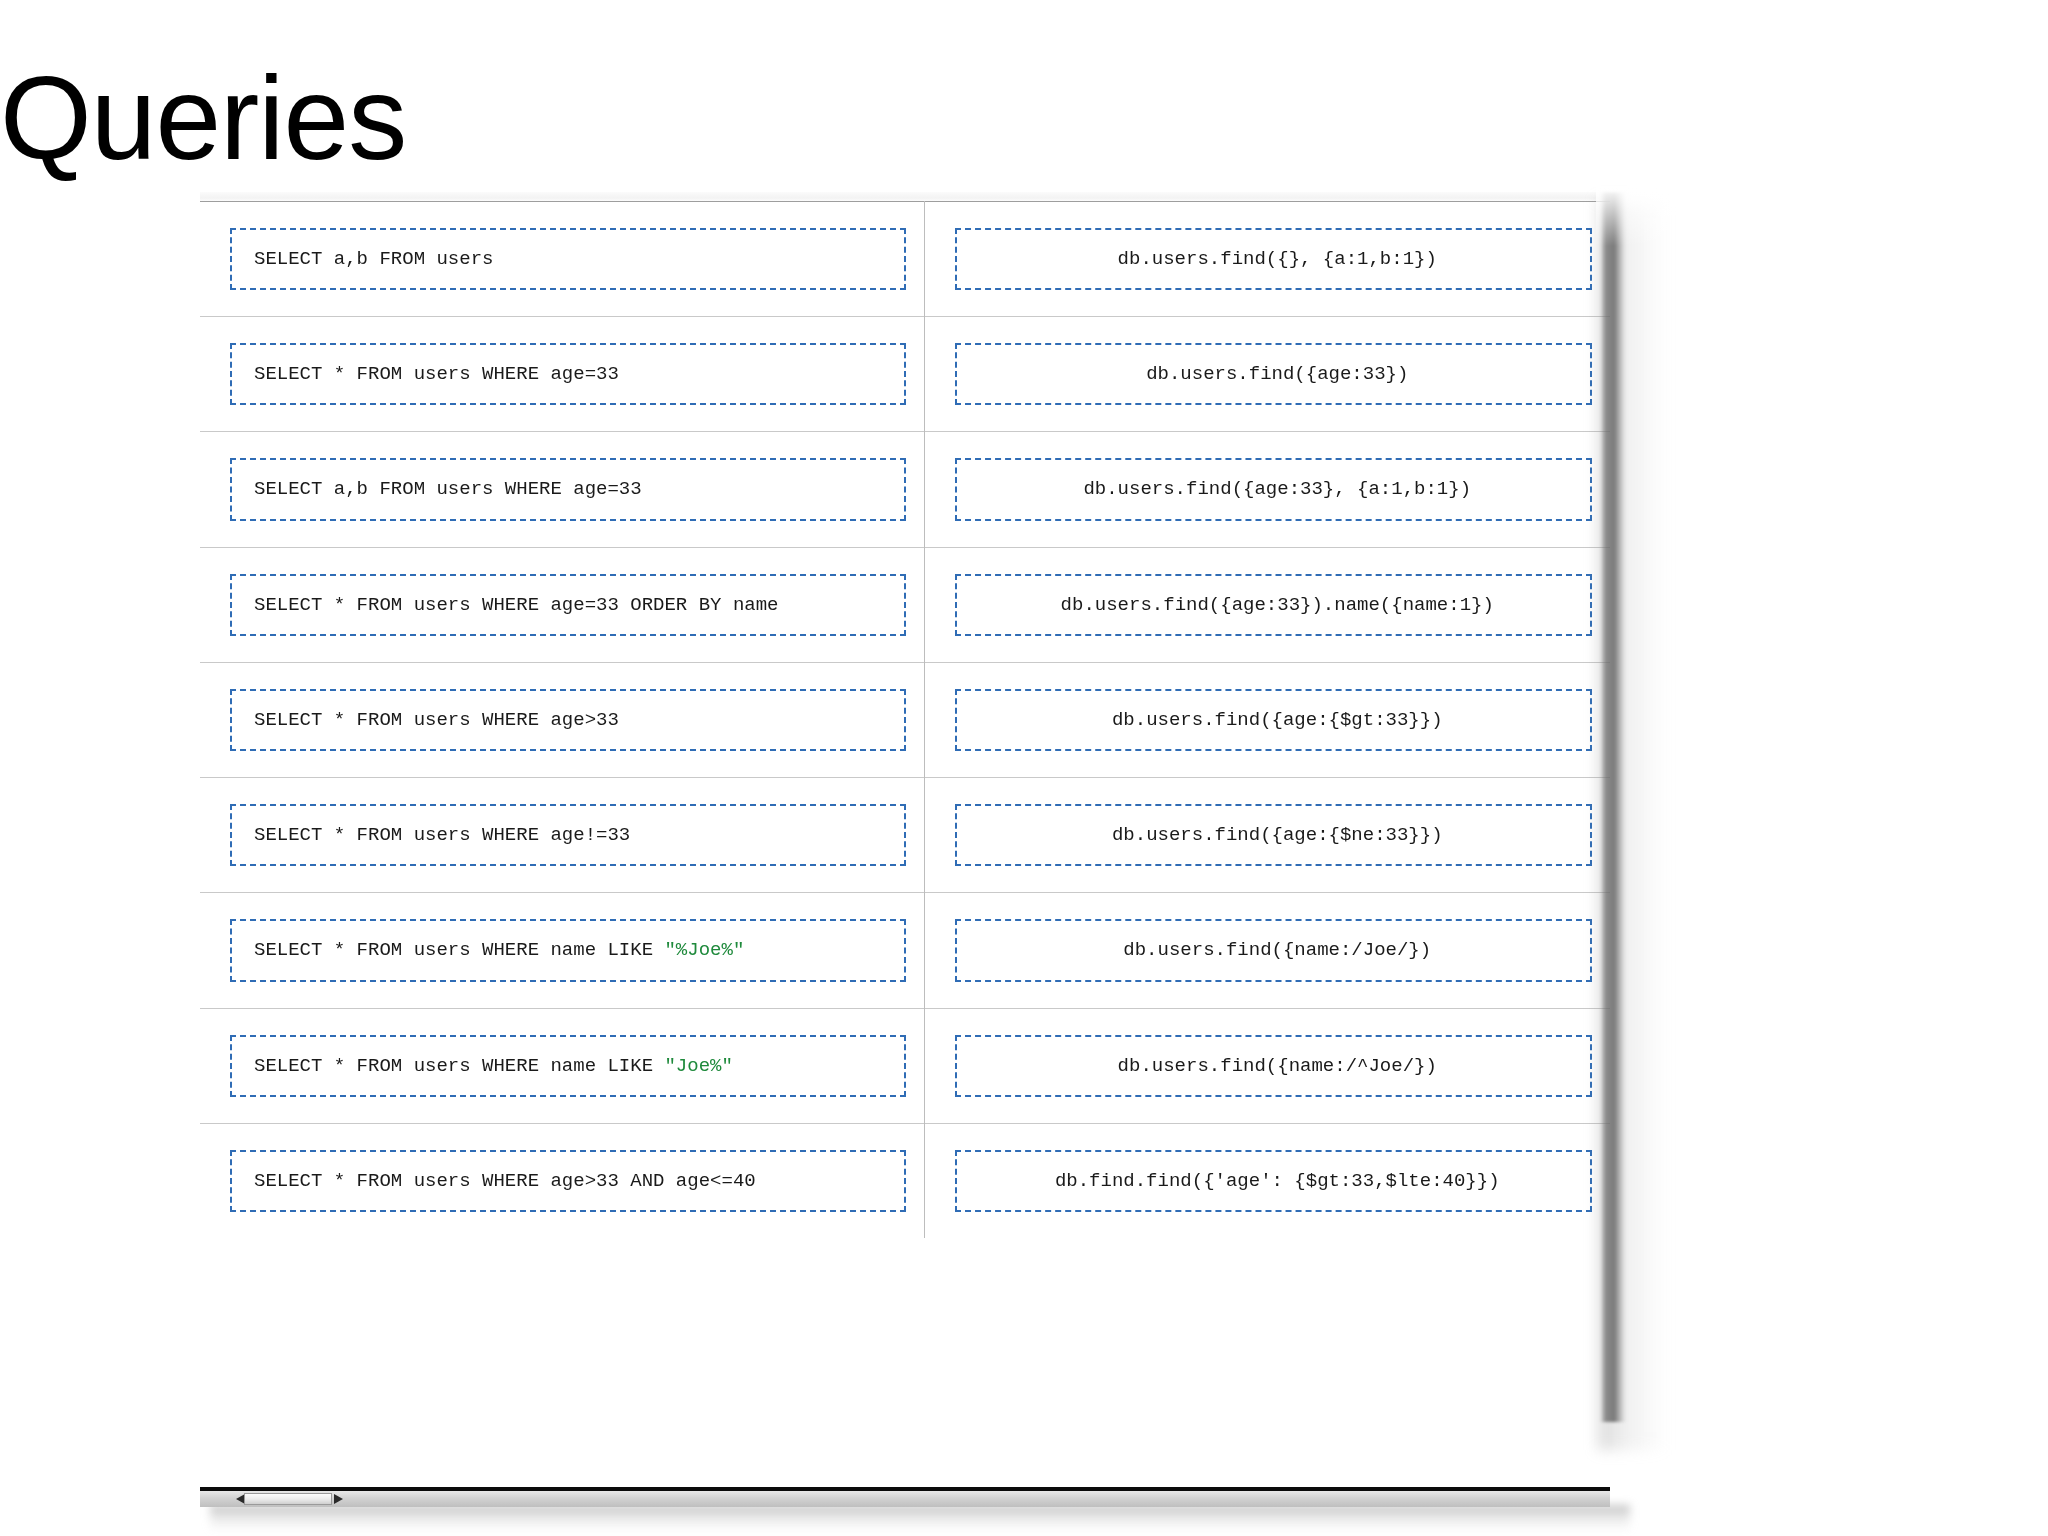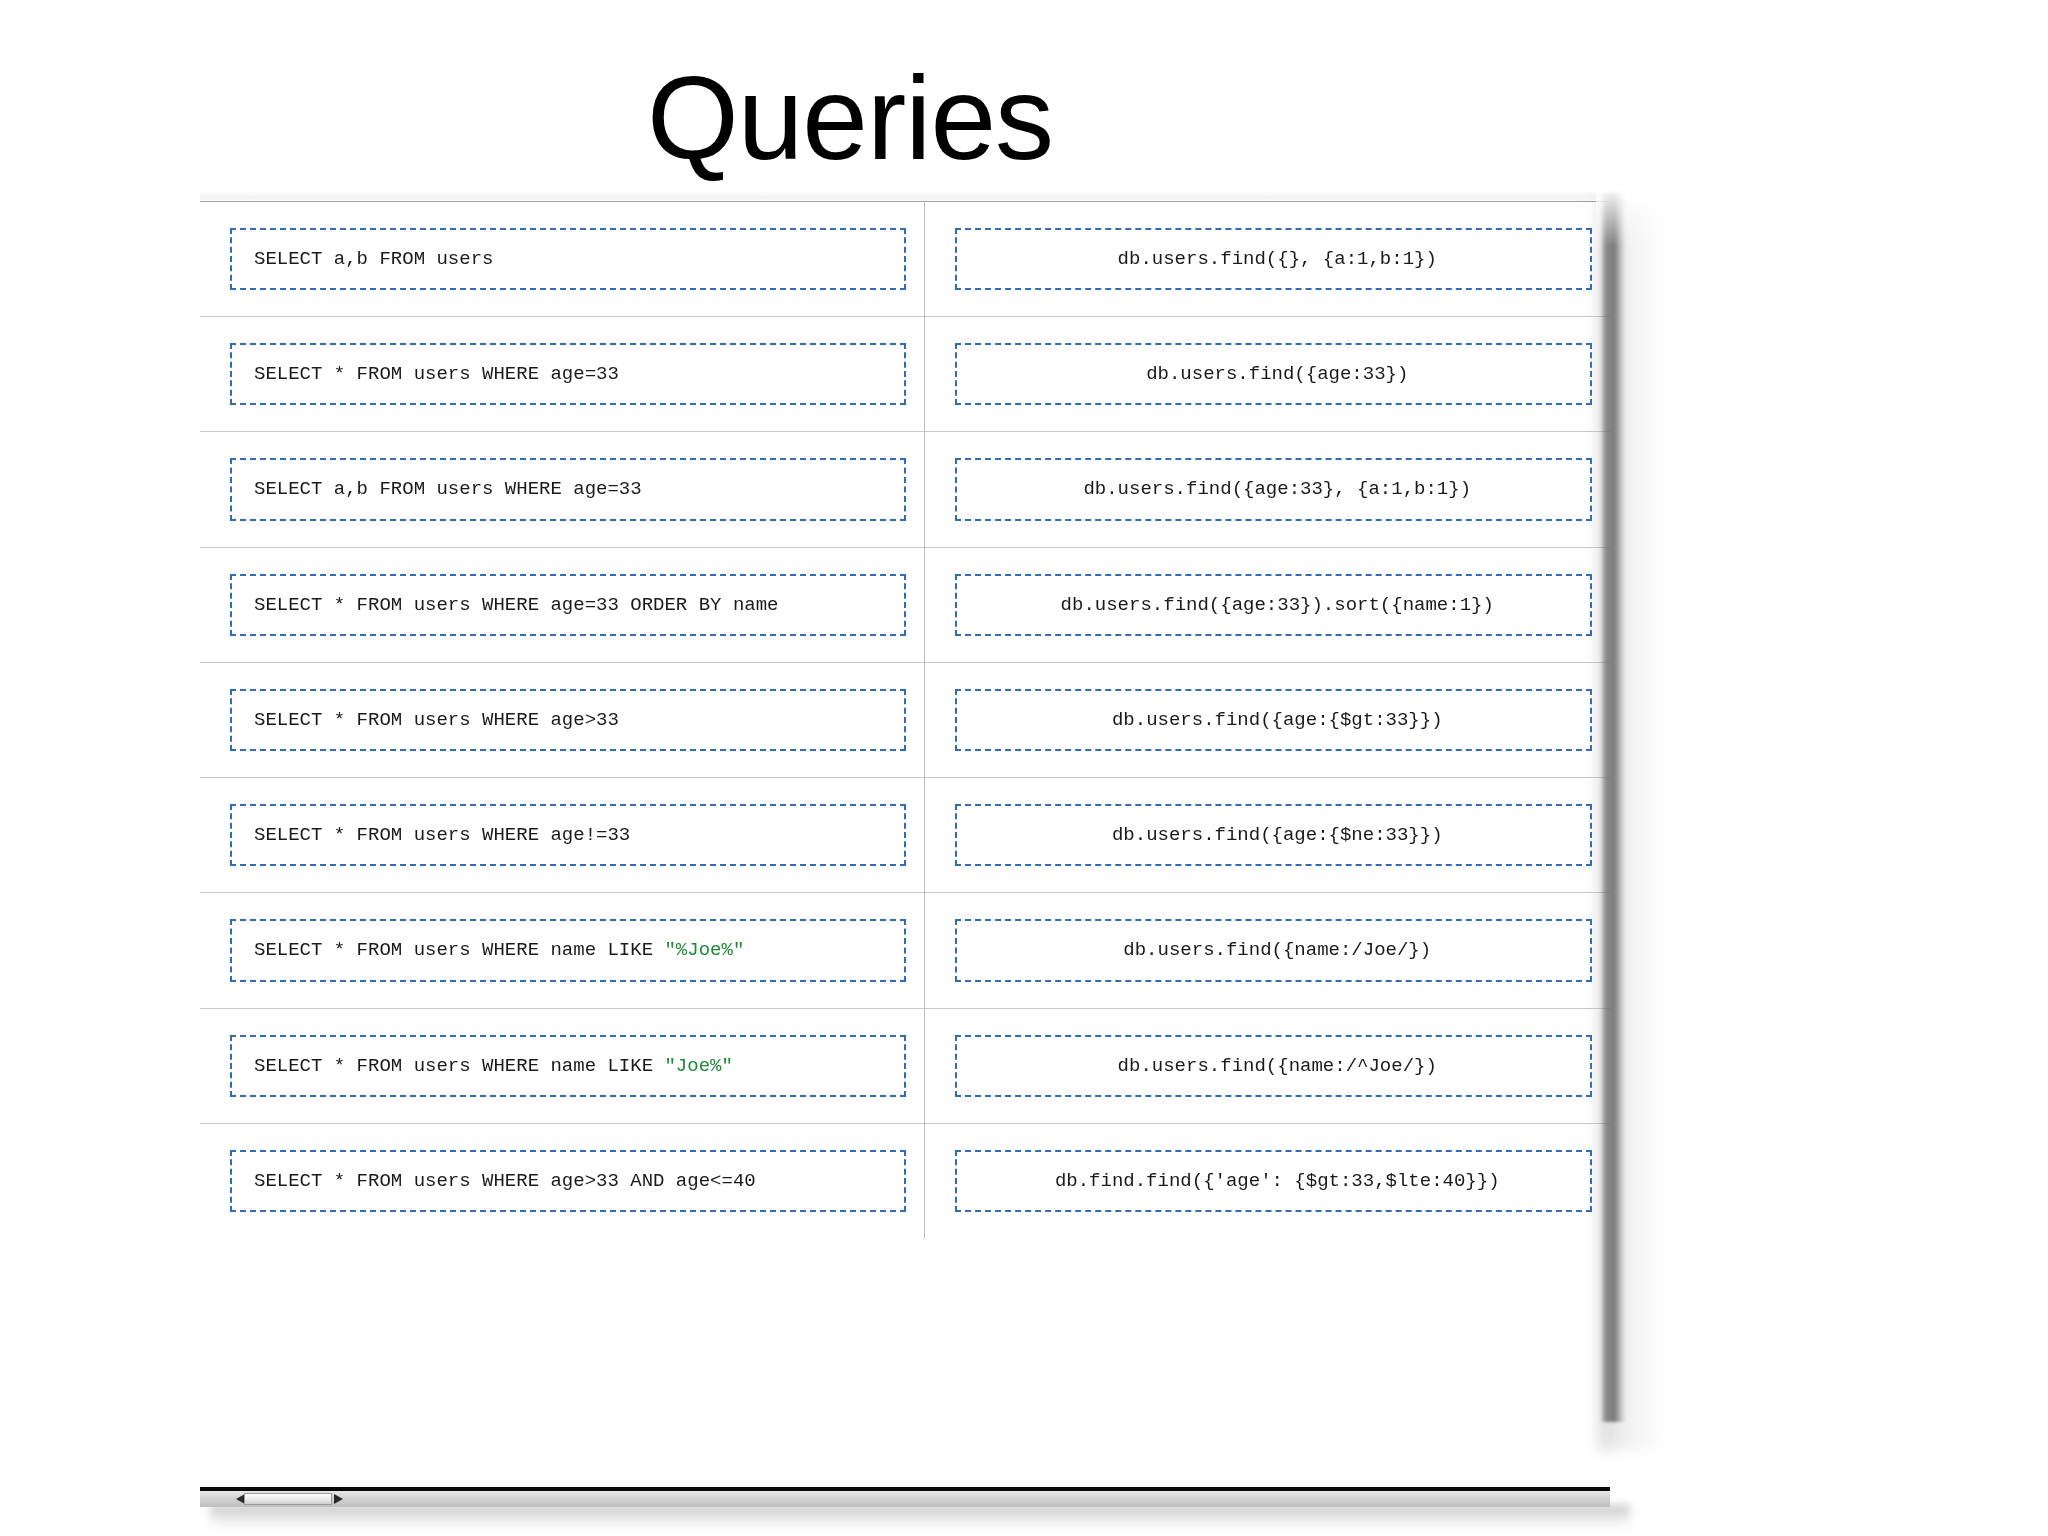--- a/index.html
+++ b/index.html
@@ -18,21 +18,20 @@
     height: 1536px;
     background: #ffffff;
   }
 
   
   .slide-title {
     position: absolute;
     left: 0;
     top: 52px;
     width: 1700px;
-    text-align: center;
     font-family: "Liberation Sans", sans-serif;
     font-size: 118px;
     font-weight: 400;
     line-height: 1.12;
     color: #000000;
     letter-spacing: -1px;
   }
 
   
   .table-object {
@@ -251,21 +250,21 @@
         </tr>
 
         <tr>
           <td class="col-left">
             <div class="cellwrap">
                 <div class="codebox"><span class="code">SELECT * FROM users WHERE age=33 ORDER BY name</span></div>
               </div>
           </td>
           <td class="col-right">
             <div class="cellwrap">
-                <div class="codebox"><span class="code">db.users.find({age:33}).sort({name:1})</span></div>
+                <div class="codebox"><span class="code">db.users.find({age:33}).name({name:1})</span></div>
               </div>
           </td>
         </tr>
 
         <tr>
           <td class="col-left">
             <div class="cellwrap">
                 <div class="codebox"><span class="code">SELECT * FROM users WHERE age&gt;33</span></div>
               </div>
           </td>

